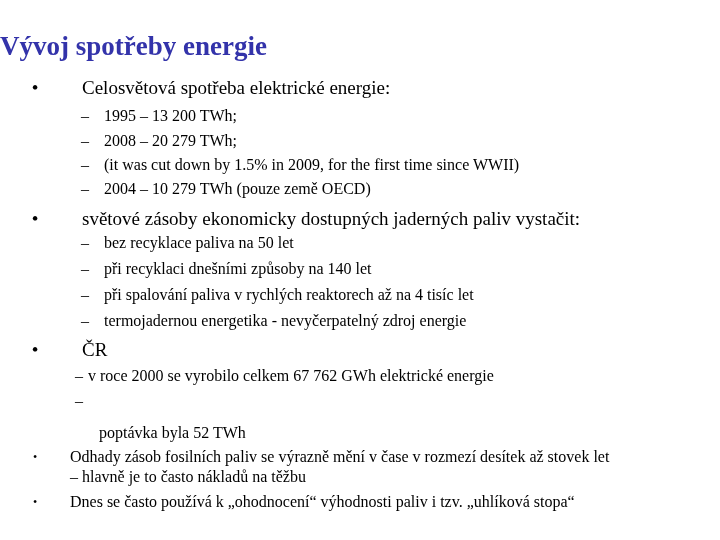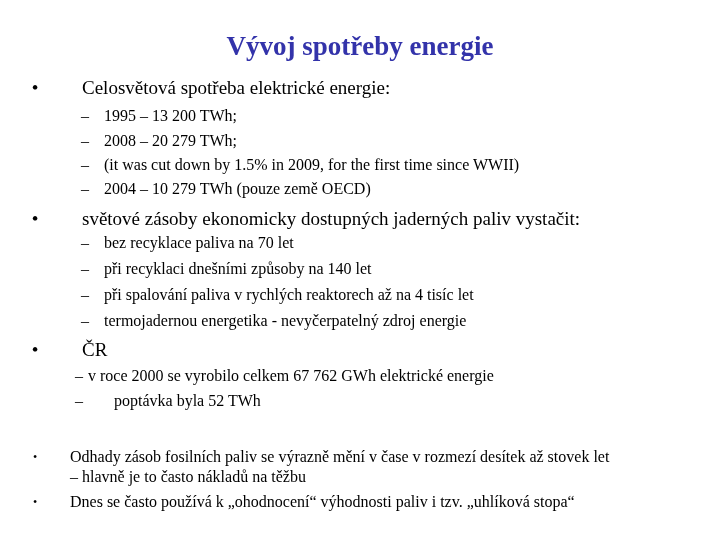--- a/index.html
+++ b/index.html
@@ -13,21 +13,21 @@
       position: relative;
       overflow: hidden;
       font-family: "Liberation Serif", "DejaVu Serif", serif;
       color: #000000;
     }
     .slide-title {
       position: absolute;
       left: 0;
       width: 720px;
       top: 28px;
-      text-align: center;
+      text-align: left;
       font-size: 27px;
       font-weight: bold;
       color: #3333AA;
       line-height: 36px;
     }
     .l1 {
       position: absolute;
       left: 0;
       font-size: 19px;
       line-height: 24px;
@@ -106,21 +106,21 @@
     <span class="dash">–</span>
     <span class="text">2004 – 10 279  TWh (pouze země OECD)</span>
   </div>
 
   <div class="l1" style="top:207px;">
     <span class="bullet">•</span>
     <span class="text">světové zásoby ekonomicky dostupných jaderných paliv  vystačit:</span>
   </div>
   <div class="l2" style="top:233px;">
     <span class="dash">–</span>
-    <span class="text">bez recyklace paliva na 70 let</span>
+    <span class="text">bez recyklace paliva na 50 let</span>
   </div>
   <div class="l2" style="top:259px;">
     <span class="dash">–</span>
     <span class="text">při recyklaci  dnešními  způsoby na 140 let</span>
   </div>
   <div class="l2" style="top:285px;">
     <span class="dash">–</span>
     <span class="text">při spalování  paliva v rychlých reaktorech až na 4  tisíc let</span>
   </div>
   <div class="l2" style="top:311px;">
@@ -131,21 +131,21 @@
   <div class="l1" style="top:338px;">
     <span class="bullet">•</span>
     <span class="text">ČR</span>
   </div>
   <div class="l2" style="top:366px;">
     <span class="dash" style="left:75px;">–</span>
     <span class="text" style="left:88px;">v roce 2000 se vyrobilo celkem 67 762 GWh elektrické energie</span>
   </div>
   <div class="l2" style="top:391px;">
     <span class="dash" style="left:75px;">–</span>
-    <span class="text" style="left:114px;">poptávka byla 52 TWh</span>
+    <span class="text" style="left:99px;margin-top:32px;">poptávka byla 52 TWh</span>
   </div>
 
   <div class="l1s" style="top:447px;">
     <span class="bullet">•</span>
     <span class="text">Odhady zásob fosilních paliv se výrazně mění v čase v rozmezí desítek až stovek let</span>
   </div>
   <div class="l1s" style="top:467px;">
     <span class="text">– hlavně je to často nákladů na těžbu</span>
   </div>
   <div class="l1s" style="top:492px;">

